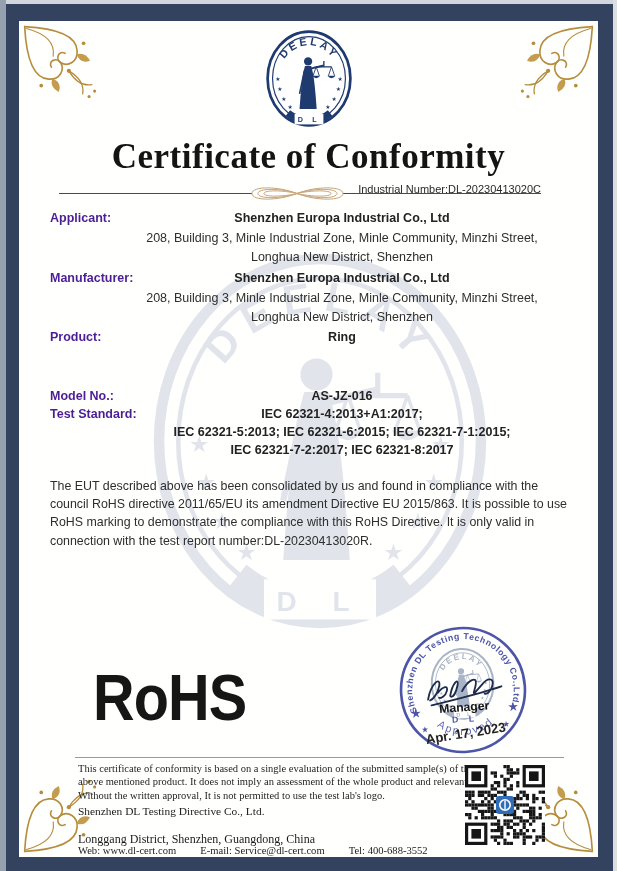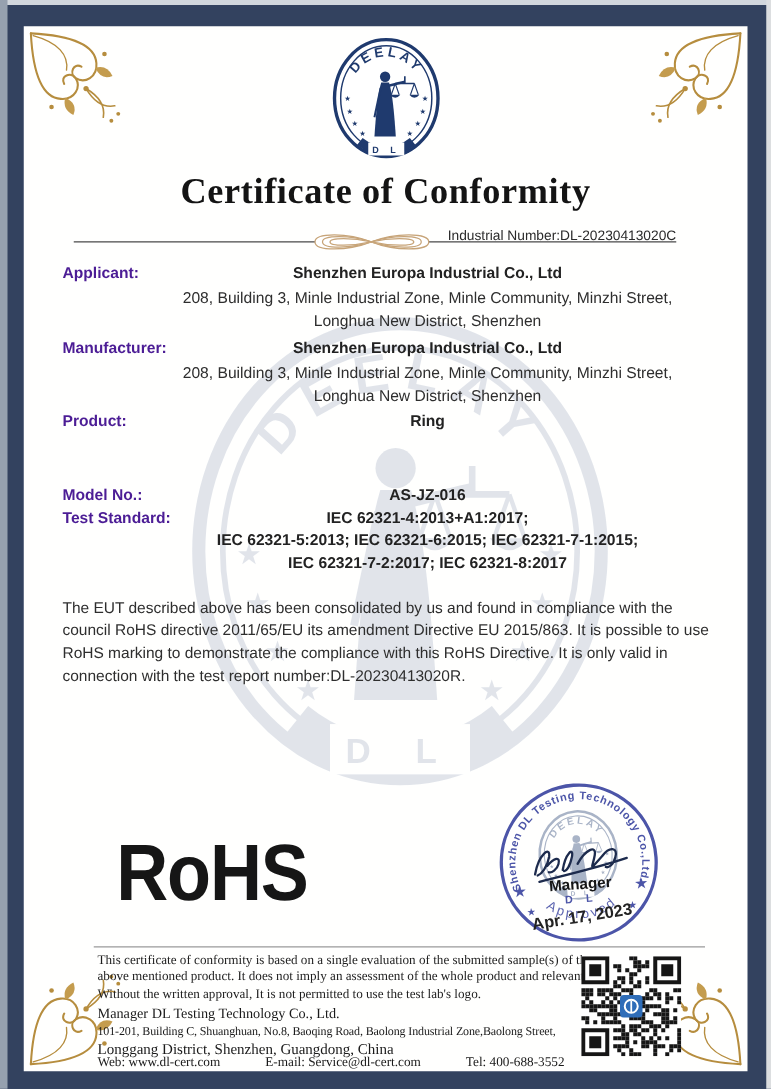--- a/index.html
+++ b/index.html
@@ -13,21 +13,21 @@
   .corner{position:absolute;width:92px;height:92px;pointer-events:none;}
   .corner.tl{left:2px;top:2px;}
   .corner.tr{right:2px;top:2px;transform:scaleX(-1);}
   .corner.bl{left:2px;bottom:2px;transform:scaleY(-1);}
   .corner.br{right:2px;bottom:2px;transform:scale(-1,-1);}
 
   .header-logo{position:absolute;left:245px;top:7px;width:90px;height:101px;}
   .watermark{position:absolute;left:126px;top:224px;width:350px;height:392px;opacity:.13;pointer-events:none;}
 
   .title{position:absolute;left:0;top:116px;width:579px;text-align:center;
-    font-family:"Liberation Serif",serif;font-weight:bold;font-size:29px;color:#141414;letter-spacing:.5px;}
+    font-family:"Liberation Serif",serif;font-weight:bold;font-size:35px;color:#141414;letter-spacing:.5px;}
 
   .certline{position:absolute;left:40px;top:150px;width:482px;height:22px;
     border-bottom:1px solid #4a4a4a;text-align:right;}
   .certline span{font-size:11px;color:#2a2a2a;position:relative;top:8px;}
   .knot{position:absolute;left:226px;top:162px;width:105px;height:21px;}
 
   .fields{position:absolute;left:31px;top:0;width:520px;}
   .frow{position:absolute;left:0;width:520px;font-size:12.5px;color:#2e2e2e;}
   .frow .lab{position:absolute;left:0;top:0;font-weight:bold;color:#4c1d95;}
   .frow .val{position:absolute;left:81px;top:0;width:422px;text-align:center;}
@@ -43,21 +43,21 @@
 
   .footer-divider{position:absolute;left:56px;top:736px;width:489px;border-top:1px solid #9a9a9a;}
   .disclaimer{position:absolute;left:59px;top:741px;width:396px;
     font-family:"Liberation Serif",serif;font-size:10.5px;line-height:1.28;color:#1e1e1e;}
   .f-company{position:absolute;left:59px;top:784px;font-family:"Liberation Serif",serif;
     font-size:11.4px;color:#1a1a1a;}
   .f-addr1{position:absolute;left:59px;top:799px;font-family:"Liberation Serif",serif;
     font-size:9.6px;letter-spacing:-.1px;color:#1a1a1a;white-space:nowrap;}
   .f-addr2{position:absolute;left:59px;top:811px;font-family:"Liberation Serif",serif;
     font-size:12px;color:#1a1a1a;}
-  .f-contact{position:absolute;left:59px;top:824px;display:flex;gap:36px;
+  .f-contact{position:absolute;left:59px;top:824px;display:flex;gap:24px;
     font-family:"Liberation Serif",serif;font-size:10.6px;color:#1a1a1a;}
 
   .qr{position:absolute;left:446px;top:744px;width:80px;height:80px;}
   .visually-hidden{position:absolute;width:1px;height:1px;overflow:hidden;clip:rect(0 0 0 0);}
 </style>
 </head>
 <body>
 
 <svg width="0" height="0" style="position:absolute" aria-hidden="true">
   <defs></defs>
@@ -226,22 +226,21 @@
         </g>
         <text x="65" y="86" font-size="12" font-weight="bold" fill="#151515" text-anchor="middle" font-family="Liberation Sans, sans-serif">Manager</text>
         <text x="65" y="96.5" font-size="8.5" font-weight="bold" letter-spacing="4" fill="#4c55a8" text-anchor="middle" font-family="Liberation Sans, sans-serif">D L</text>
         <text x="65" y="112" font-size="13" font-weight="bold" fill="#232323" text-anchor="middle" transform="rotate(-5 65 112)" font-family="Liberation Sans, sans-serif">Apr. 17, 2023</text>
       </svg>
       <span class="visually-hidden">Jack Yang</span>
     </div>
 
     <div class="footer-divider"></div>
     <div class="disclaimer">This certificate of conformity is based on a single evaluation of the  submitted sample(s) of the above mentioned product. It does not imply an assessment of the whole product and relevant. Without the written approval,  It is not permitted to use the test lab's logo.</div>
-    <div class="f-company">Manager DL Testing Technology Co., Ltd.</div>
-    <div class="f-addr1">101-201, Building C, Shuanghuan, No.8, Baoqing Road, Baolong Industrial Zone,Baolong Street,</div>
+    <div class="f-company">Shenzhen DL Testing Directive Co., Ltd.</div>
     <div class="f-addr2">Longgang District, Shenzhen, Guangdong, China</div>
     <div class="f-contact">
       <span>Web: www.dl-cert.com</span>
       <span>E-mail: Service@dl-cert.com</span>
       <span>Tel: 400-688-3552</span>
     </div>
 
     <div class="qr">
       <svg width="80" height="80" viewBox="0 0 80 80">
           <rect x="0" y="0" width="80" height="80" fill="#ffffff"></rect>

